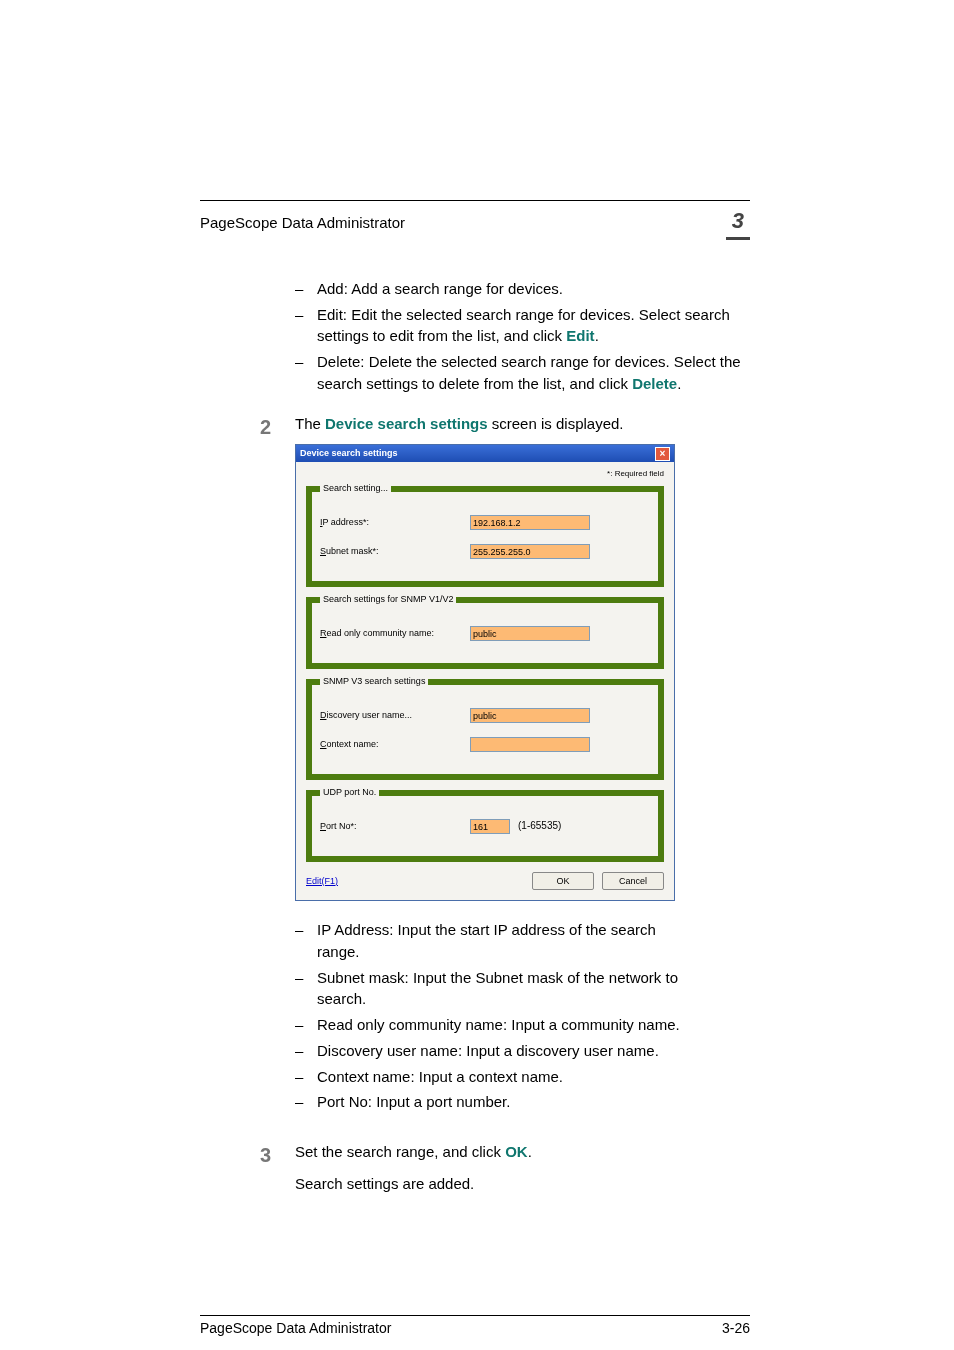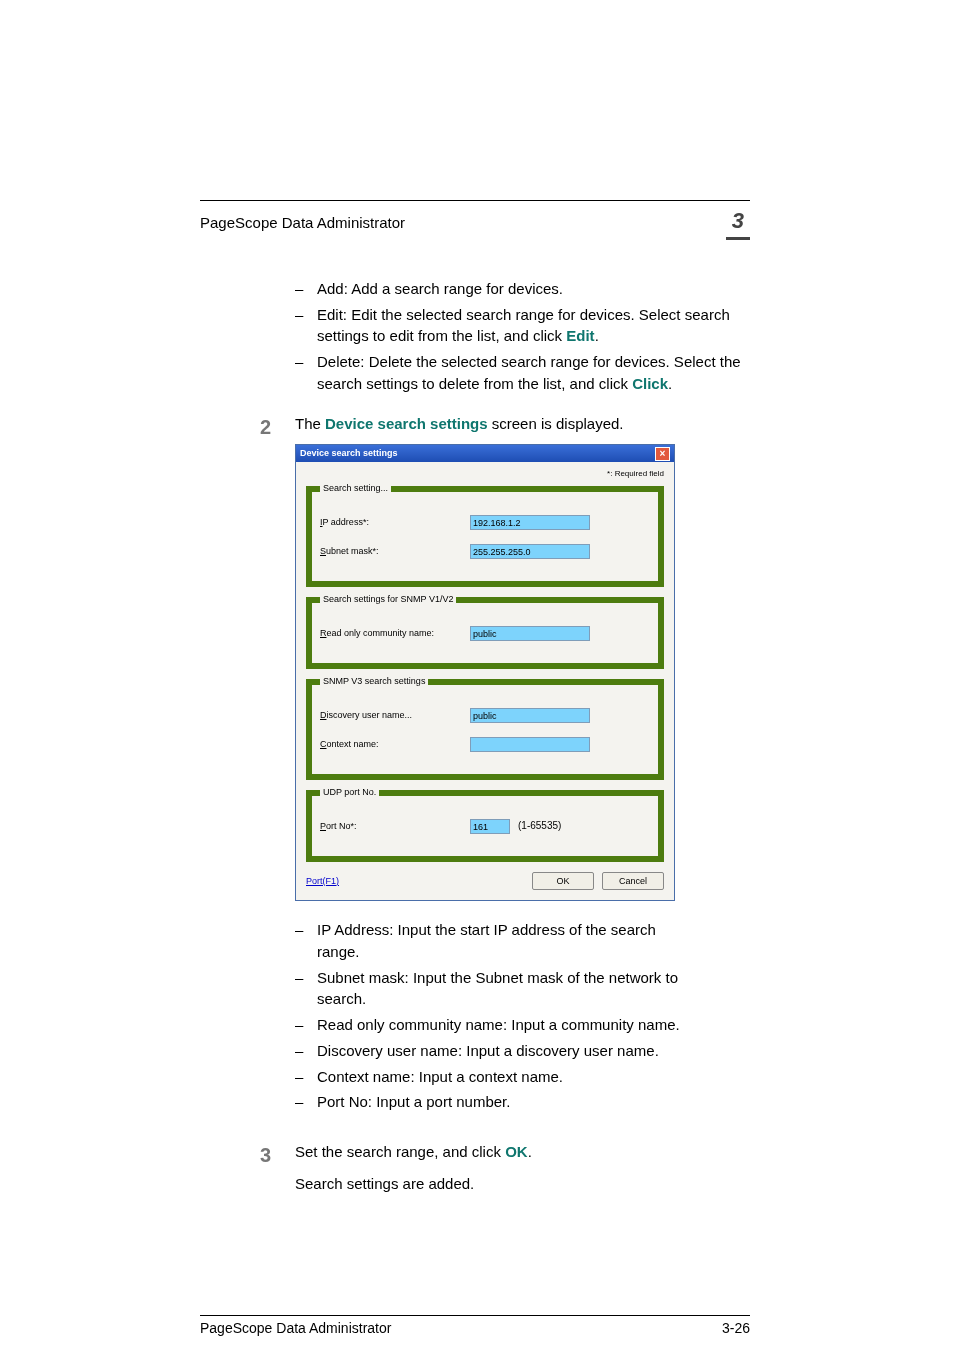--- a/index.html
+++ b/index.html
@@ -90,21 +90,21 @@
   fieldset.grp legend { font-size: 9px; padding: 0 3px; }
   .fld-row { display: flex; align-items: center; margin: 14px 0; }
   .fld-lbl { width: 150px; font-size: 9px; }
   .fld-lbl u { text-decoration: underline; }
   .fld-input {
     font-family: Tahoma, Arial, sans-serif;
     font-size: 9px;
     height: 15px;
     border: 1px solid #7f9db9;
     padding: 0 2px;
-    background: #7dd3fc;
+    background: #fdba74;
   }
   .w120 { width: 120px; }
   .w40  { width: 40px; }
   .hint { font-size: 10px; margin-left: 8px; }
   .dlg-footer {
     display: flex;
     justify-content: space-between;
     align-items: center;
     margin-top: 10px;
   }
@@ -141,21 +141,21 @@
     <li>
       <span class="dash">–</span>
       <span><span>Add: </span><span>Add a search range for devices.</span></span>
     </li>
     <li>
       <span class="dash">–</span>
       <span><span>Edit: </span><span>Edit the selected search range for devices. Select search settings to edit from the list, and click </span><span class="bold-ref">Edit</span><span>.</span></span>
     </li>
     <li>
       <span class="dash">–</span>
-      <span><span>Delete: </span><span>Delete the selected search range for devices. Select the search settings to delete from the list, and click </span><span class="bold-ref">Click</span><span>.</span></span>
+      <span><span>Delete: </span><span>Delete the selected search range for devices. Select the search settings to delete from the list, and click </span><span class="bold-ref">Delete</span><span>.</span></span>
     </li>
   </ul>
 
   <div class="step-row">
     <div class="step-num">2</div>
     <div class="step-body">
       <p class="step-para">
         <span>The </span><span class="bold-ref">Device search settings</span><span> screen is displayed.</span>
       </p>
 
@@ -202,21 +202,21 @@
           <fieldset class="grp">
             <legend>UDP port No.</legend>
             <div class="fld-row">
               <span class="fld-lbl"><u>P</u>ort No*:</span>
               <input class="fld-input w40" value="161" style="">
               <span class="hint">(1-65535)</span>
             </div>
           </fieldset>
 
           <div class="dlg-footer">
-            <span class="dlg-help">Port(F1)</span>
+            <span class="dlg-help">Edit(F1)</span>
             <div class="dlg-btns">
               <button class="dlg-btn">OK</button>
               <button class="dlg-btn">Cancel</button>
             </div>
           </div>
         </div>
       </div>
 
       <ul class="bullet-list">
         <li>

